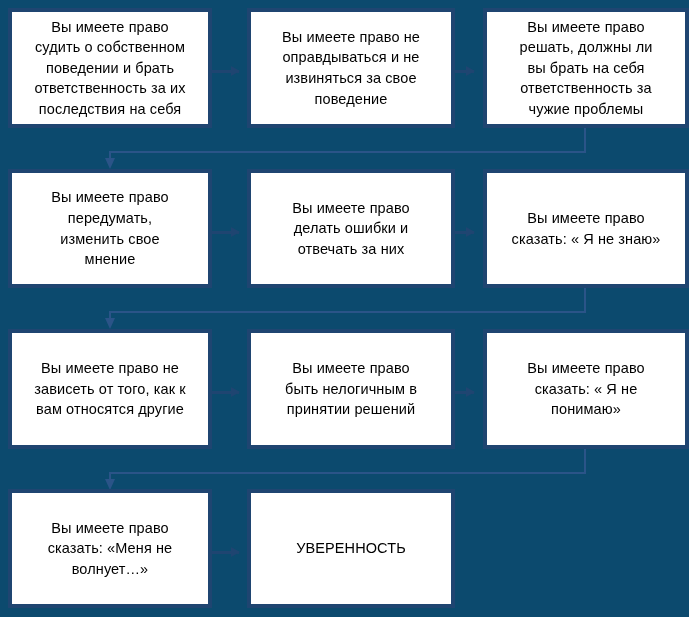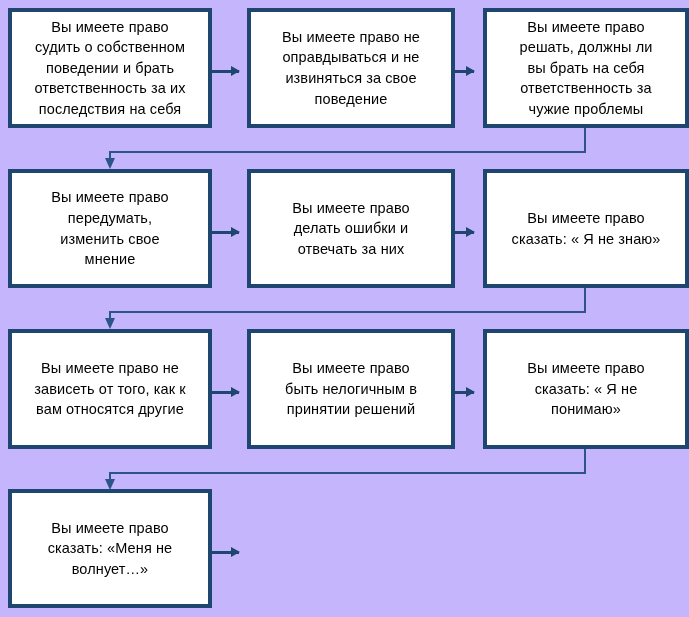--- a/index.html
+++ b/index.html
@@ -7,21 +7,21 @@
     padding: 0;
     background: #ffffff;
   }
   body {
     font-family: "Liberation Sans", sans-serif;
   }
   #canvas {
     position: relative;
     width: 689px;
     height: 617px;
-    background: #c4b5fd;
+    background: #0c4a6e;
     overflow: hidden;
   }
   .node {
     position: absolute;
     box-sizing: border-box;
     background: #ffffff;
     border: 4px solid #1F4571;
     display: flex;
     align-items: center;
     justify-content: center;
@@ -202,14 +202,17 @@
     <div class="tip"></div>
   </div>
 
   <div class="node r4 c1">
     <span class="label">Вы имеете право
 сказать: «Меня не
 волнует…»</span>
   </div>
   <div class="harrow h-r4-a"></div>
 
+  <div class="node r4 c2">
+    <span class="label">УВЕРЕННОСТЬ</span>
+  </div>
 
 </div>
 
 </body></html>

